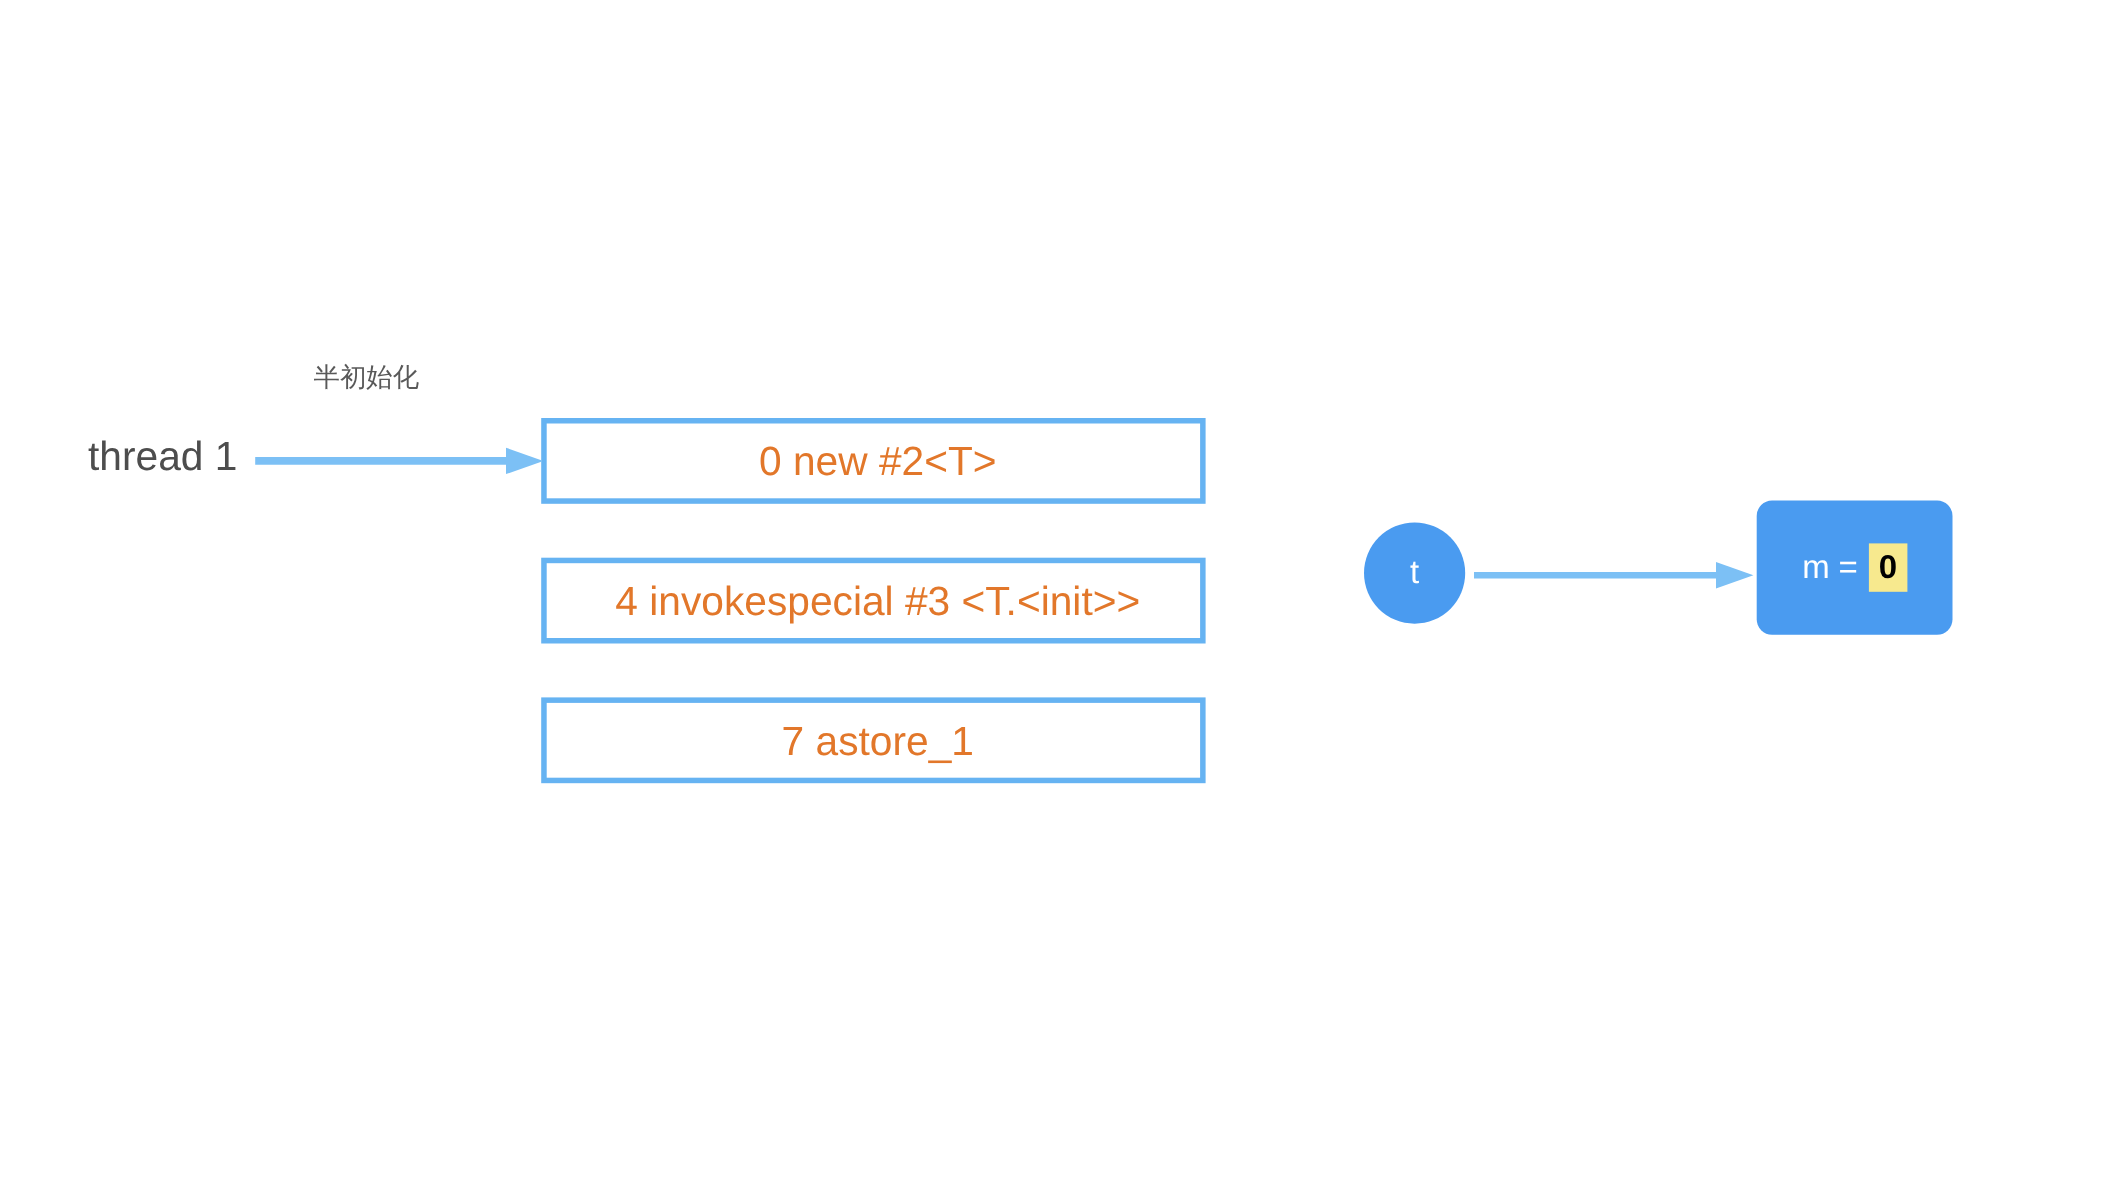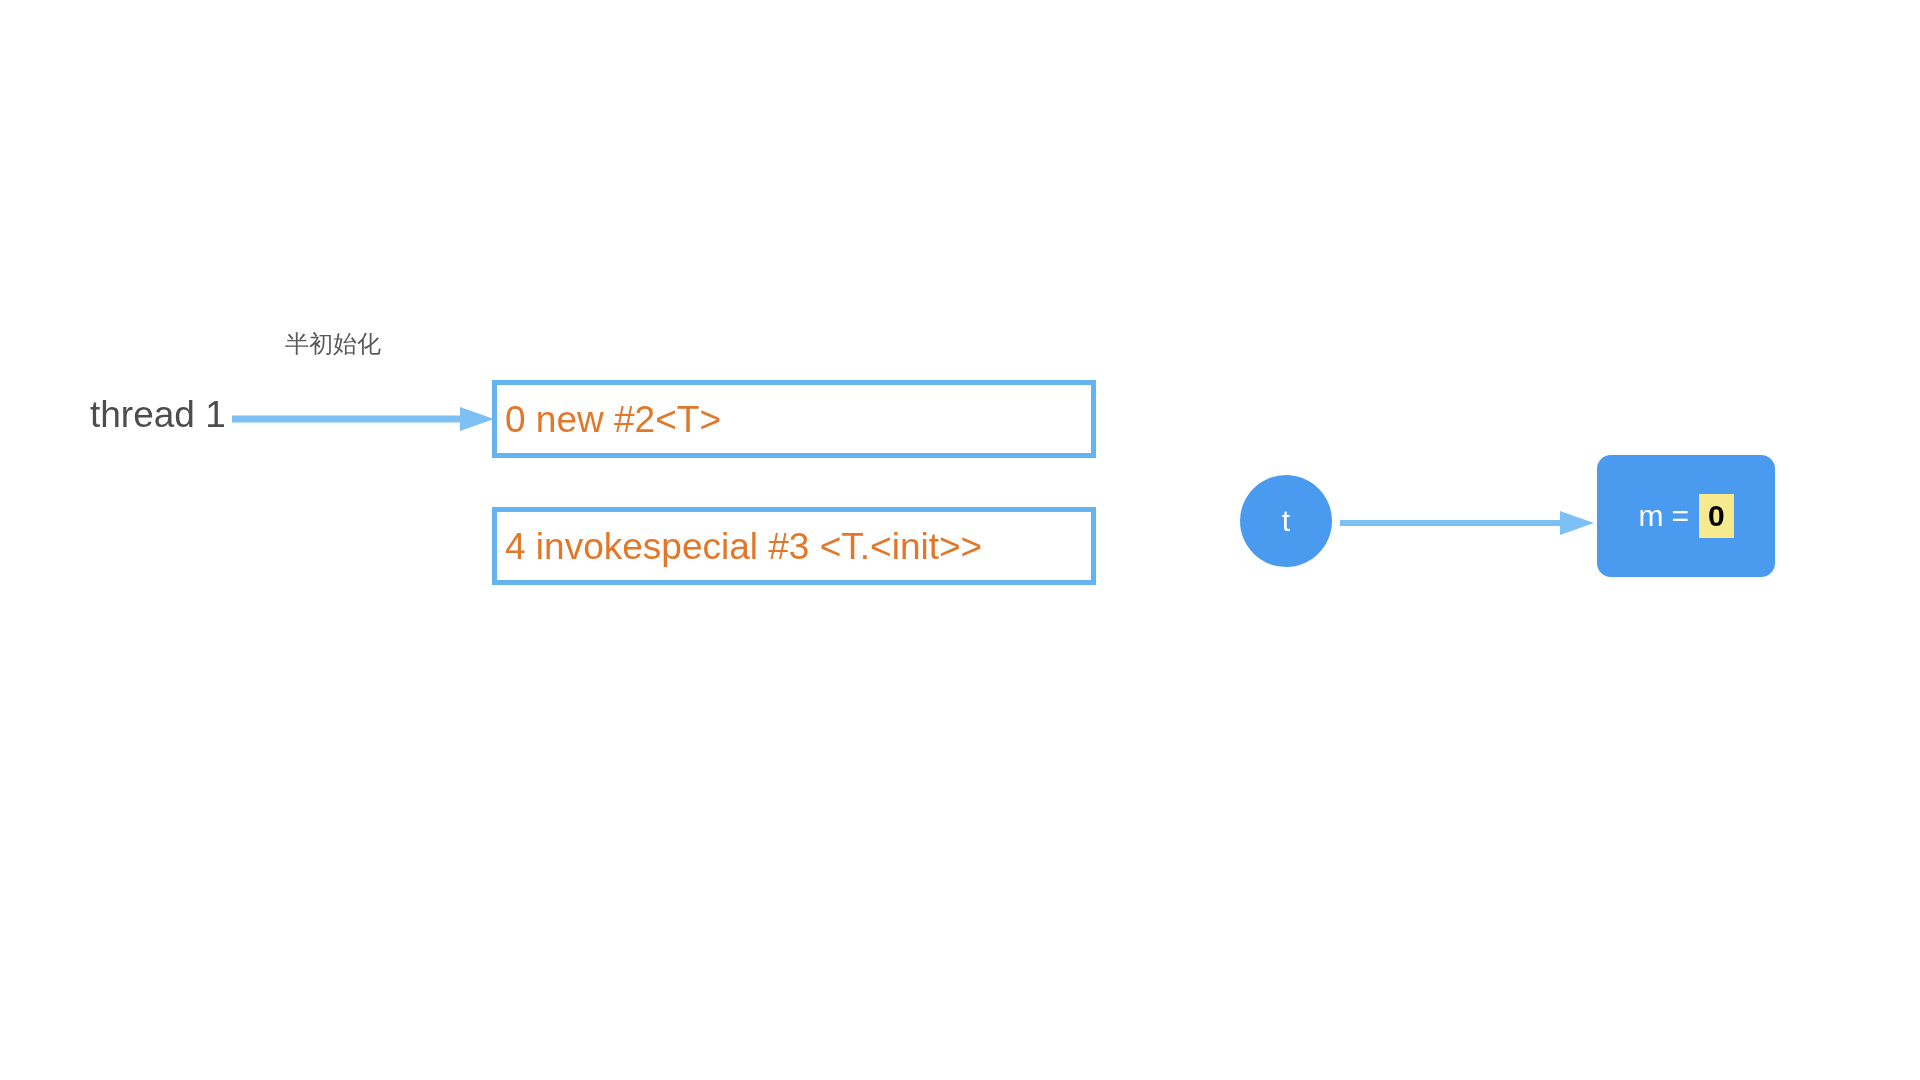--- a/index.html
+++ b/index.html
@@ -14,21 +14,21 @@
     position: relative;
     width: 1920px;
     height: 1080px;
     background: #ffffff;
     overflow: hidden;
   }
 
   
   .thread-label {
     position: absolute;
-    left: 90px;
+    left: 80px;
     top: 396px;
     font-size: 37px;
     color: #4d4d4d;
     white-space: nowrap;
     line-height: 1;
     text-align: center;
   }
 
   
   .anno-label {
@@ -63,20 +63,21 @@
   .instr-box {
     position: absolute;
     left: 492px;
     width: 604px;
     height: 78px;
     box-sizing: border-box;
     border: 5px solid #66b3f2;
     background: #ffffff;
     display: flex;
     align-items: center;
+    justify-content: center;
   }
   #instr-0 { top: 380px; }
   #instr-1 { top: 507px; }
   #instr-2 { top: 634px; }
 
   .instr-text {
     font-size: 37px;
     color: #e2772a;
     white-space: nowrap;
     padding-left: 8px;
@@ -147,20 +148,23 @@
   </svg>
 
   <div id="instr-0" class="instr-box">
     <span class="instr-text">0 new #2&lt;T&gt;</span>
   </div>
 
   <div id="instr-1" class="instr-box">
     <span class="instr-text">4 invokespecial #3 &lt;T.&lt;init&gt;&gt;</span>
   </div>
 
+  <div id="instr-2" class="instr-box">
+    <span class="instr-text">7 astore_1</span>
+  </div>
 
   <div class="ref-circle">
     <span class="ref-circle-label">t</span>
   </div>
 
   <svg id="object-arrow" class="arrow-svg" viewBox="0 0 256 30">
     <line x1="0" y1="15" x2="220" y2="15" stroke="#7cc0f5" stroke-width="6"></line>
     <polygon points="220,3 254,15 220,27" fill="#7cc0f5"></polygon>
   </svg>
 

